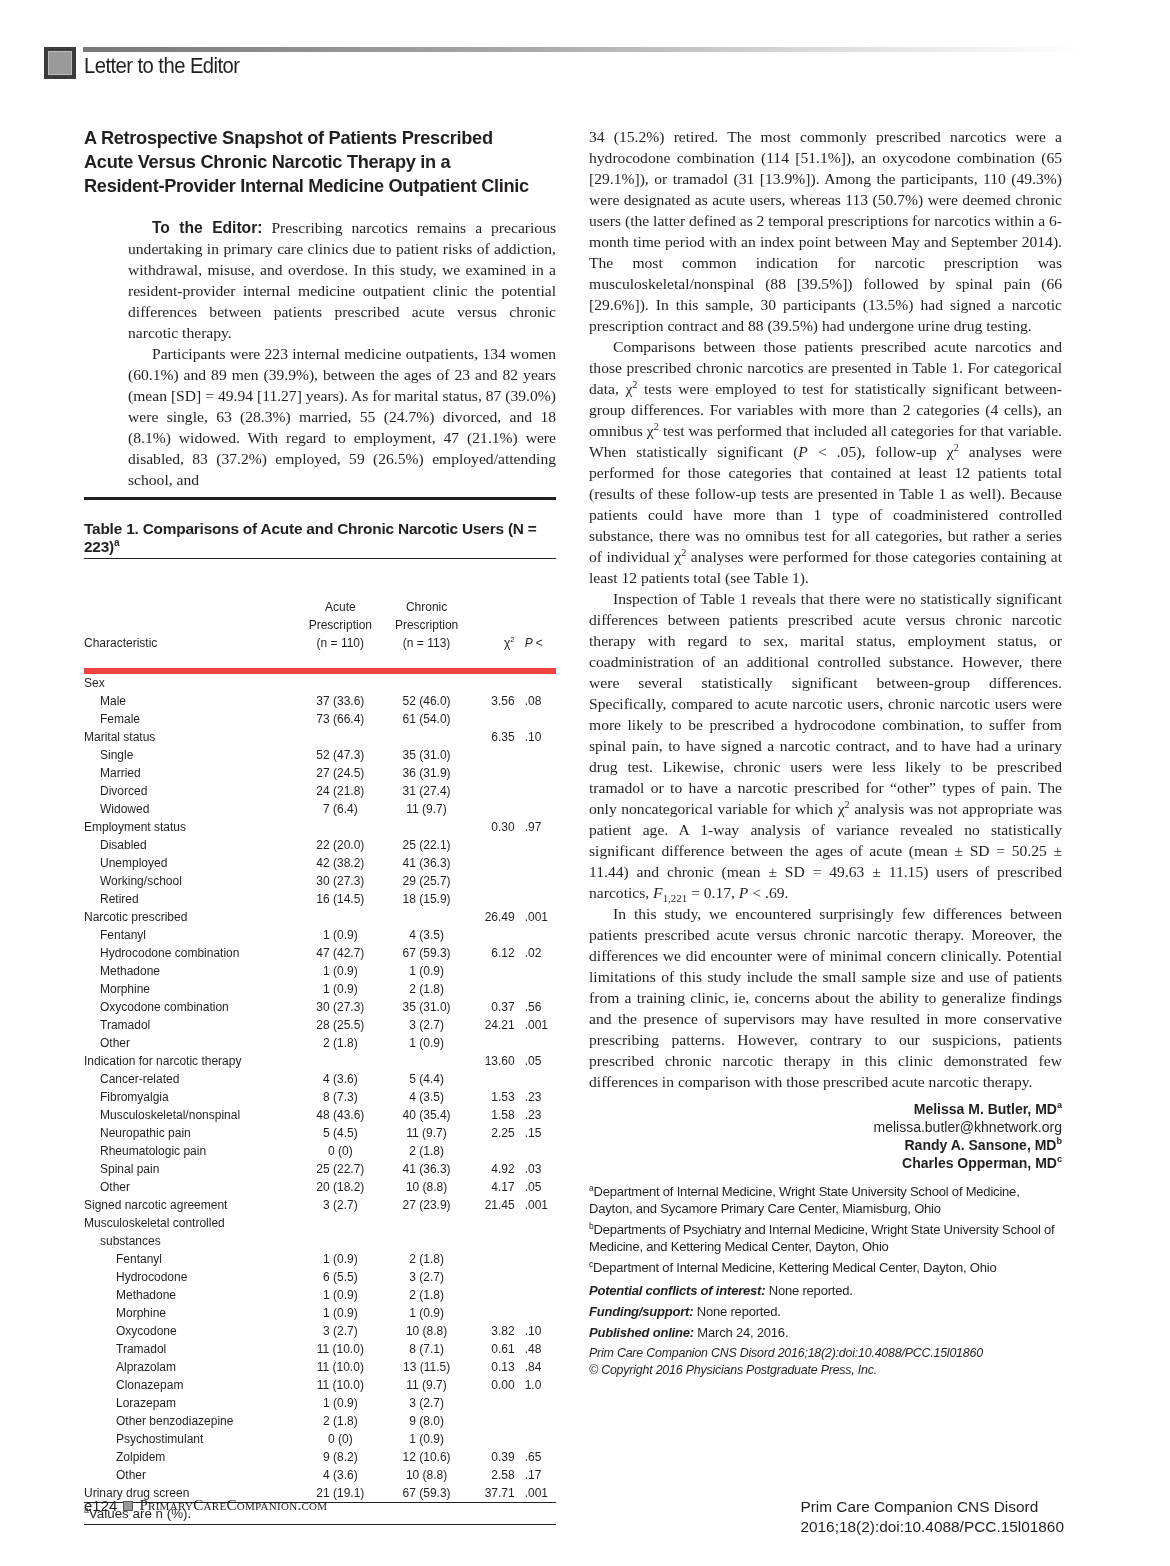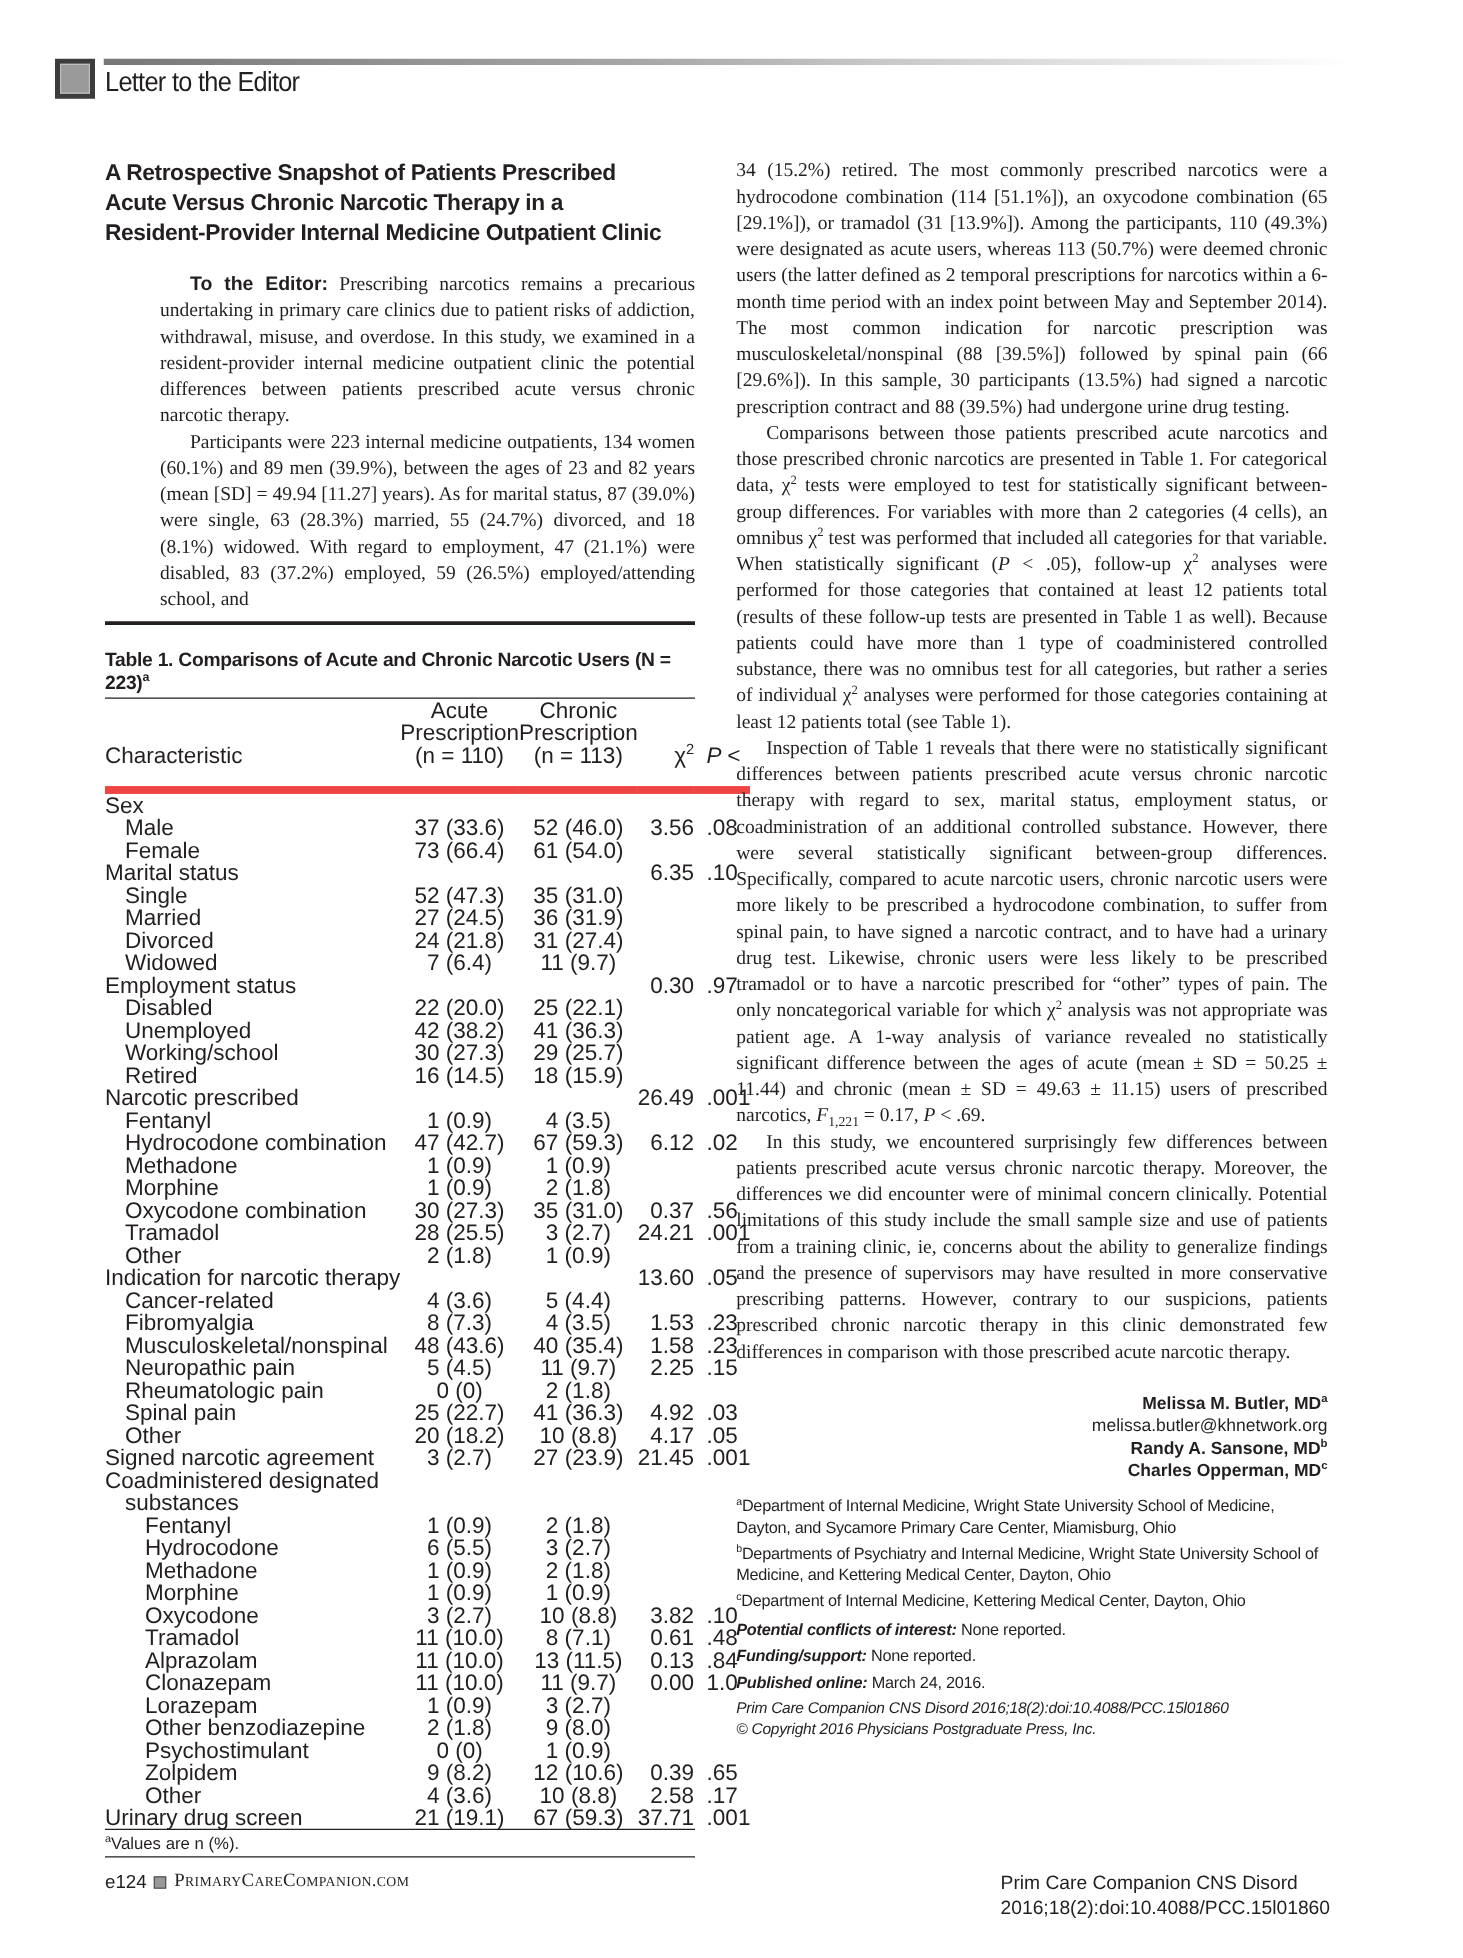--- a/index.html
+++ b/index.html
@@ -22,34 +22,34 @@
     .lead { font-family: "Liberation Sans", sans-serif; font-weight: bold; }
     sup { font-size: 0.65em; line-height: 0; }
     sub { font-size: 0.7em; line-height: 0; }
 
     .intro { margin-top: 19px; margin-left: 44px; }
 
     .table-block { position: absolute; left: 84px; top: 497px; width: 472px; font-family: "Liberation Sans", sans-serif; }
     .table-topline { height: 3px; background: #231f20; }
     .table-title { font-weight: bold; font-size: 15.4px; line-height: 18px; margin-top: 20px; letter-spacing: -0.2px; }
     .rule { height: 1px; background: #231f20; }
-    table.data { width: 100%; border-collapse: collapse; font-size: 18px; }
+    table.data { width: 100%; border-collapse: collapse; font-size: 12px; margin-top: 39px; }
     table.data td, table.data th { padding: 0; height: 18px; line-height: 18px; font-weight: normal; white-space: nowrap; }
     table.data thead th { vertical-align: bottom; line-height: 18px; }
     table.data thead tr.hdr th { border-bottom: 6px solid #ef4444; padding-bottom: 16px; }
     .c-char { text-align: left; width: 200px; }
     .c-acute { text-align: center; width: 94px; }
     .c-chronic { text-align: center; width: 94px; }
     .c-chi { text-align: right; width: 50px; padding-right: 0; }
     .c-p { text-align: left; width: 34px; padding-left: 10px !important; }
     .lvl1 { padding-left: 16px !important; }
     .lvl2 { padding-left: 32px !important; }
     .table-foot { font-size: 13.4px; line-height: 20px; padding-top: 1px; border-top: 1px solid #231f20; border-bottom: 1px solid #231f20; height: 20px; }
 
-    .signatures { font-family: "Liberation Sans", sans-serif; font-size: 14px; line-height: 18px; text-align: right; margin-top: 21px; }
+    .signatures { font-family: "Liberation Sans", sans-serif; font-size: 14px; line-height: 18px; text-align: right; margin-top: 8px; }
     .signatures .name { font-weight: bold; }
     .affils { font-family: "Liberation Sans", sans-serif; font-size: 13px; line-height: 17px; margin-top: 11px; letter-spacing: -0.2px; }
     .affils div { margin-bottom: 4px; }
     .notes { font-family: "Liberation Sans", sans-serif; font-size: 13px; line-height: 21px; letter-spacing: -0.2px; }
     .notes .k { font-weight: bold; font-style: italic; }
     .citation { font-family: "Liberation Sans", sans-serif; font-style: italic; font-size: 12.4px; line-height: 17px; margin-top: 2px; letter-spacing: -0.2px; }
 
     .footer-left { position: absolute; left: 84px; top: 1497px; font-size: 15px; display: flex; align-items: center; }
     .footer-left .page-num { font-family: "Liberation Sans", sans-serif; }
     .footer-left .sq { display: inline-block; width: 10px; height: 10px; border: 1px solid #555; background: #999; margin: 0 6px; box-sizing: border-box; }
@@ -310,21 +310,21 @@
           <td class="c-p">.05</td>
         </tr>
         <tr>
           <td class="c-char">Signed narcotic agreement</td>
           <td class="c-acute">3 (2.7)</td>
           <td class="c-chronic">27 (23.9)</td>
           <td class="c-chi">21.45</td>
           <td class="c-p">.001</td>
         </tr>
         <tr>
-          <td class="c-char">Coadministered designated</td>
+          <td class="c-char">Musculoskeletal controlled</td>
           <td class="c-acute"></td>
           <td class="c-chronic"></td>
           <td class="c-chi"></td>
           <td class="c-p"></td>
         </tr>
         <tr>
           <td class="c-char lvl1">substances</td>
           <td class="c-acute"></td>
           <td class="c-chronic"></td>
           <td class="c-chi"></td>

